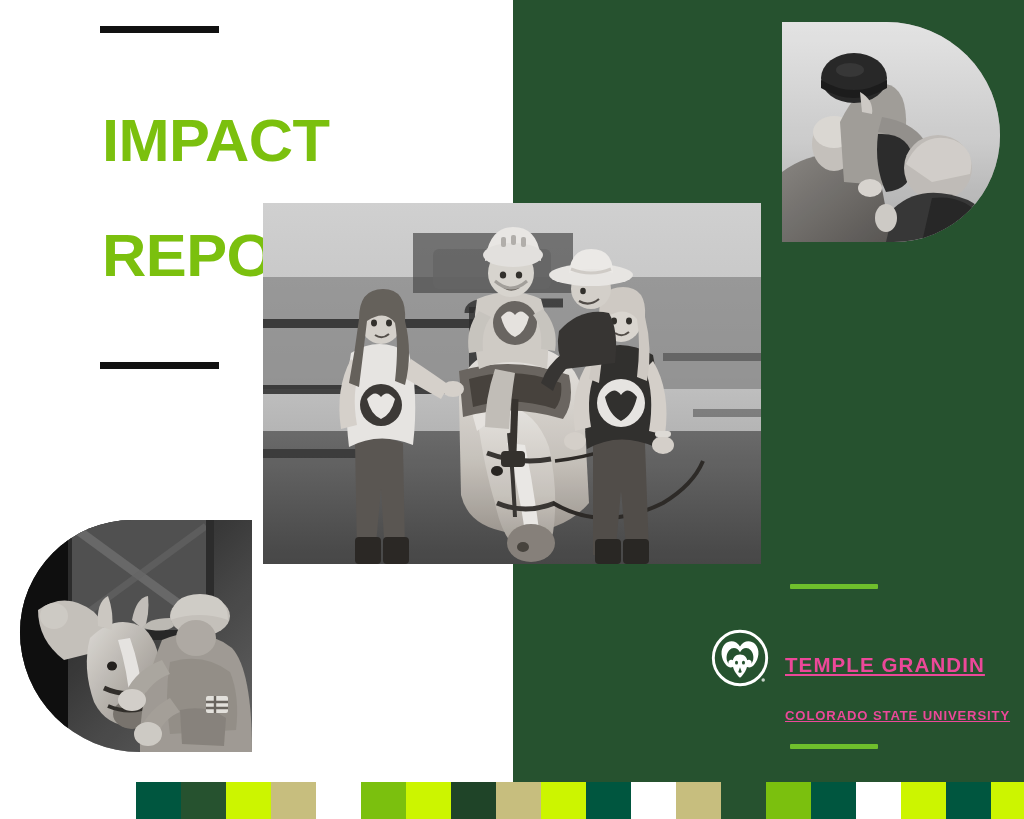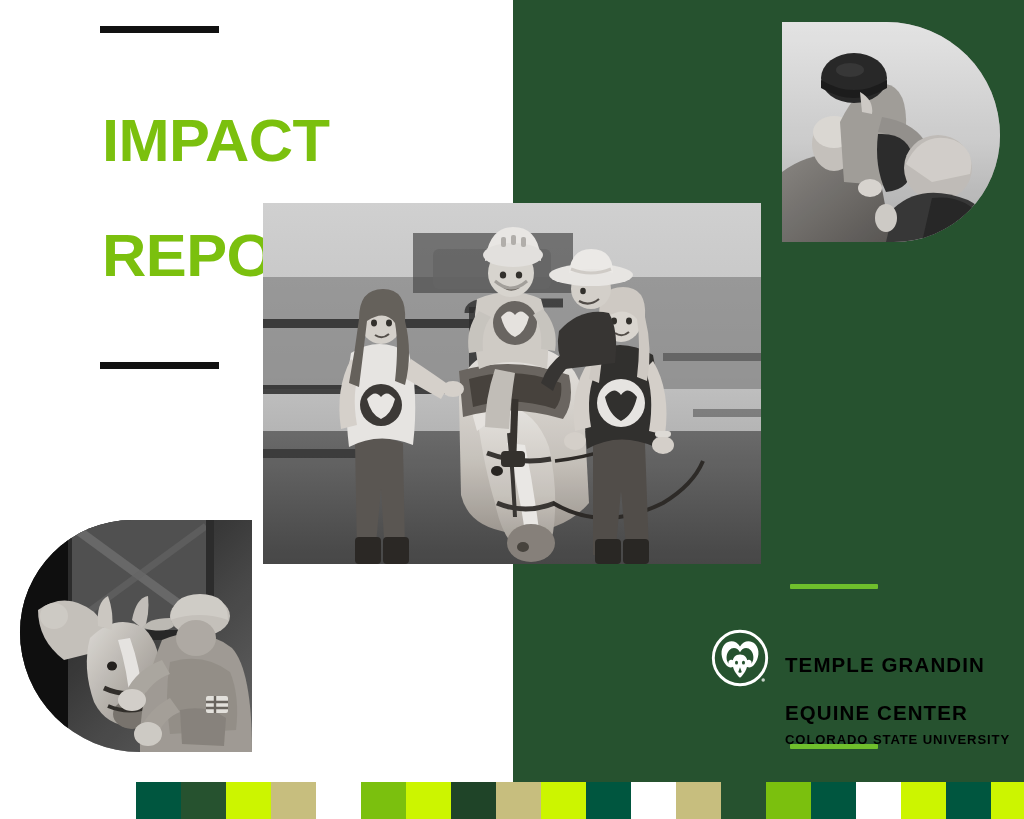--- a/index.html
+++ b/index.html
@@ -60,21 +60,21 @@
   .accent-rule{ position:absolute; height:5px; background:#6FBF2C; border-radius:1px; }
   .accent-top{ left:790px; top:584px; width:88px; }
   .accent-bottom{ left:790px; top:744px; width:88px; }
 
   
   .logo-lockup{
     position:absolute; left:711px; top:625px;
     display:flex; align-items:flex-start; gap:16px;
   }
   .logo-mark{ width:58px; height:58px; flex:none; margin-top:4px; }
-  .logo-words{ color:#000000; padding-top:4px; }
+  .logo-words{ color:#ec4899; padding-top:4px;text-decoration:underline; }
   .logo-title{
     font-family:"Liberation Sans", sans-serif;
     font-weight:bold; font-size:20.5px; line-height:1.17;
     letter-spacing:1.1px; white-space:pre-line;
   }
   .logo-sub{
     font-family:"Liberation Sans", sans-serif;
     font-weight:bold; font-size:13.5px; letter-spacing:0.9px;
     margin-top:7px; transform:scaleX(0.97); transform-origin:left center;
   }
@@ -378,21 +378,20 @@
                C57 78 63 68 63 58
                C63 50 58 44 50 44 Z" fill="#ffffff"></path>
       <ellipse cx="44" cy="58" rx="2.6" ry="3.4" fill="#26522F"></ellipse>
       <ellipse cx="56" cy="58" rx="2.6" ry="3.4" fill="#26522F"></ellipse>
       <path d="M50 66 L47 74 Q50 77 53 74 Z" fill="#26522F"></path>
       <circle cx="90" cy="88" r="3" fill="#ffffff" opacity="0.75"></circle>
     </svg>
     <div class="logo-words">
       <div class="logo-title">
         <span>TEMPLE GRANDIN</span><br>
-        <span>EQUINE CENTER</span>
       </div>
       <div class="logo-sub">COLORADO STATE UNIVERSITY</div>
     </div>
   </div>
 
   <div class="panel-foot" style="background: rgb(38, 82, 47);"></div>
   <div class="swatch-strip">
       <div class="swatch" style="width: 136px; background: transparent;"></div>
       <div class="swatch" style="width: 45px; background: rgb(0, 86, 63);"></div>
       <div class="swatch" style="width: 45px; background: rgb(38, 82, 47);"></div>

